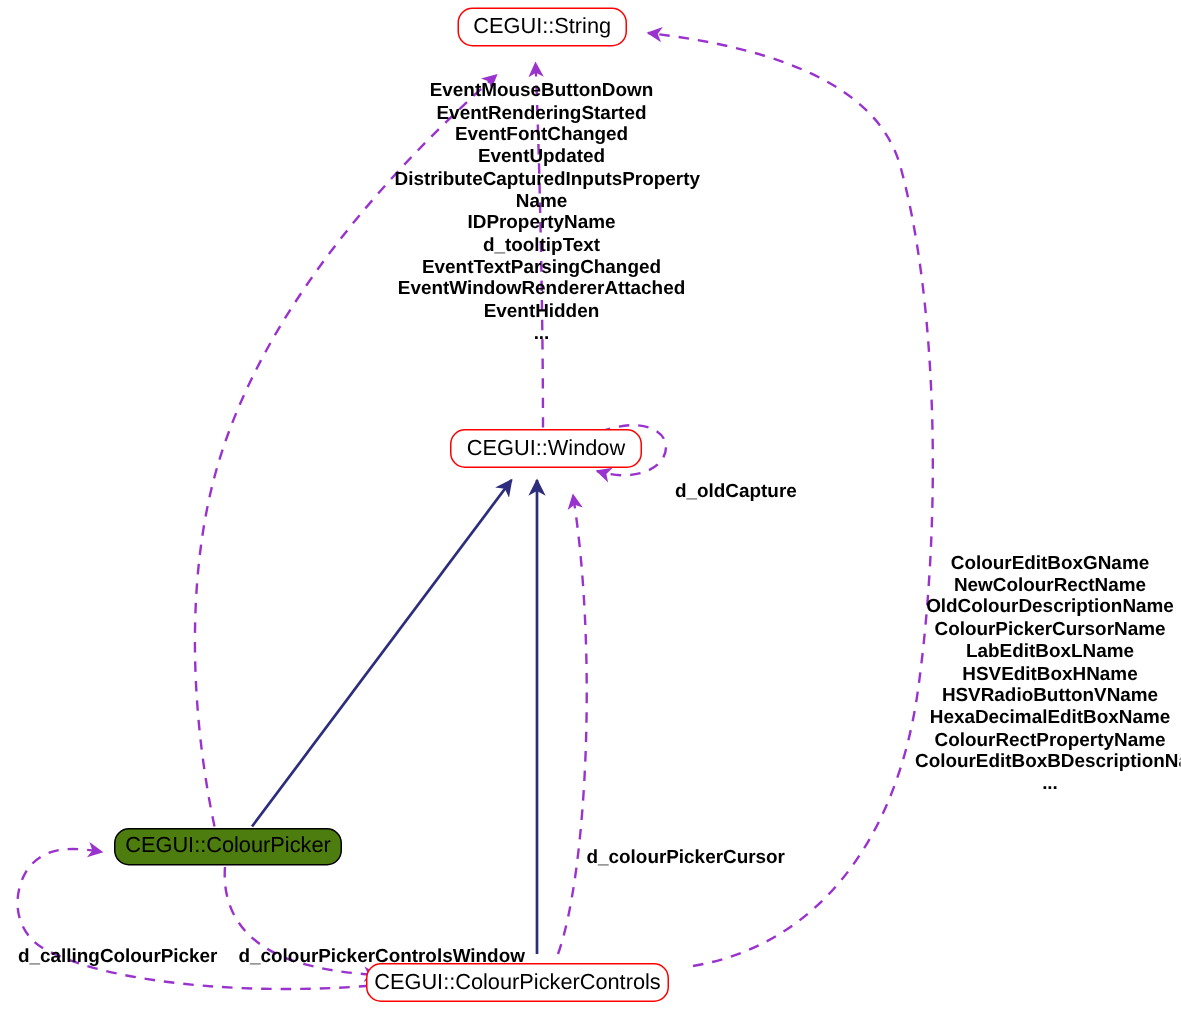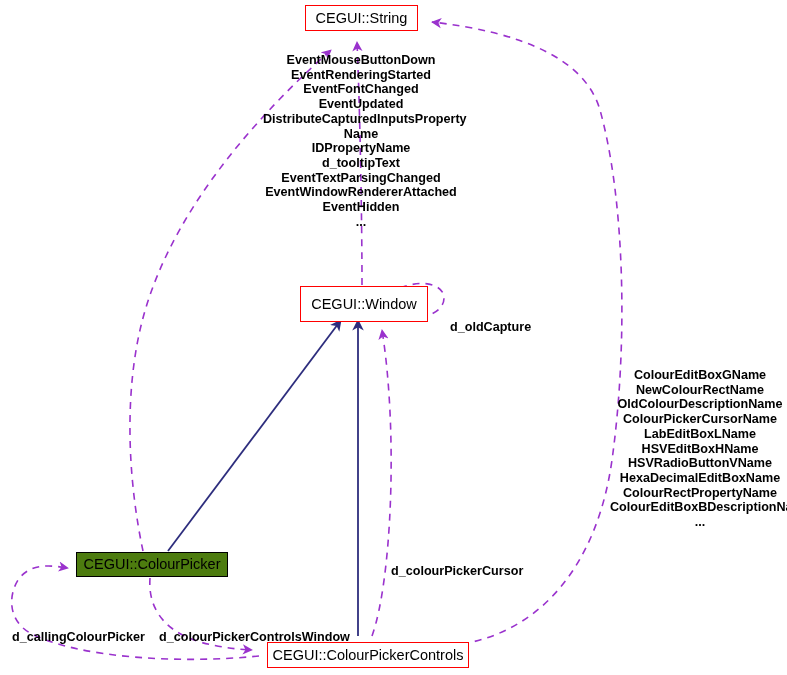--- a/index.html
+++ b/index.html
@@ -32,20 +32,21 @@
     box-sizing: border-box;
     display: flex;
     align-items: center;
     justify-content: center;
     font-size: 14.5px;
     color: #000000;
     background: #ffffff;
     white-space: nowrap;
     line-height: 1;
     letter-spacing: 0px;
+    border-radius: 10px;
   }
   .node.klass {
     border: 1.5px solid #ff0000;
   }
   .node.current {
     border: 1.5px solid #000000;
     background: #4d7c0f;
   }
   .edge-label {
     position: absolute;
@@ -92,29 +93,29 @@
 
     <path d="M 259 656 C 180 664 80 658 32 634 C 8 622 8 596 18 580 C 30 563 50 565 68 568" fill="none" stroke="#9a32cd" stroke-width="1.6" stroke-dasharray="7,6" marker-end="url(#arrow-purple)"></path>
 
     <path d="M 150 578 C 148 604 160 630 200 642 C 218 647 234 649 252 650" fill="none" stroke="#9a32cd" stroke-width="1.6" stroke-dasharray="7,6" marker-end="url(#arrow-purple)"></path>
   </svg>
 
   <div class="node klass" style="left:305px; top:5px; width:113px; height:26px;">
     <span>CEGUI::String</span>
   </div>
 
-  <div class="node klass" style="left:300px; top:286px; width:128px; height:36px;">
+  <div class="node klass" style="left:300px; top:286px; width:128px; height:26px;">
     <span>CEGUI::Window</span>
   </div>
 
   <div class="node current" style="left:76px; top:552px; width:152px; height:25px;">
     <span>CEGUI::ColourPicker</span>
   </div>
 
-  <div class="node klass" style="left:267px; top:642px; width:202px; height:26px;">
+  <div class="node klass" style="left:244px; top:642px; width:202px; height:26px;">
     <span>CEGUI::ColourPickerControls</span>
   </div>
 
   <div class="edge-label" style="left:361px; top:53px; width:196px; transform:translateX(-98px);">EventMouseButtonDown
 EventRenderingStarted
 EventFontChanged
 EventUpdated
 DistributeCapturedInputsProperty
 Name
 IDPropertyName

